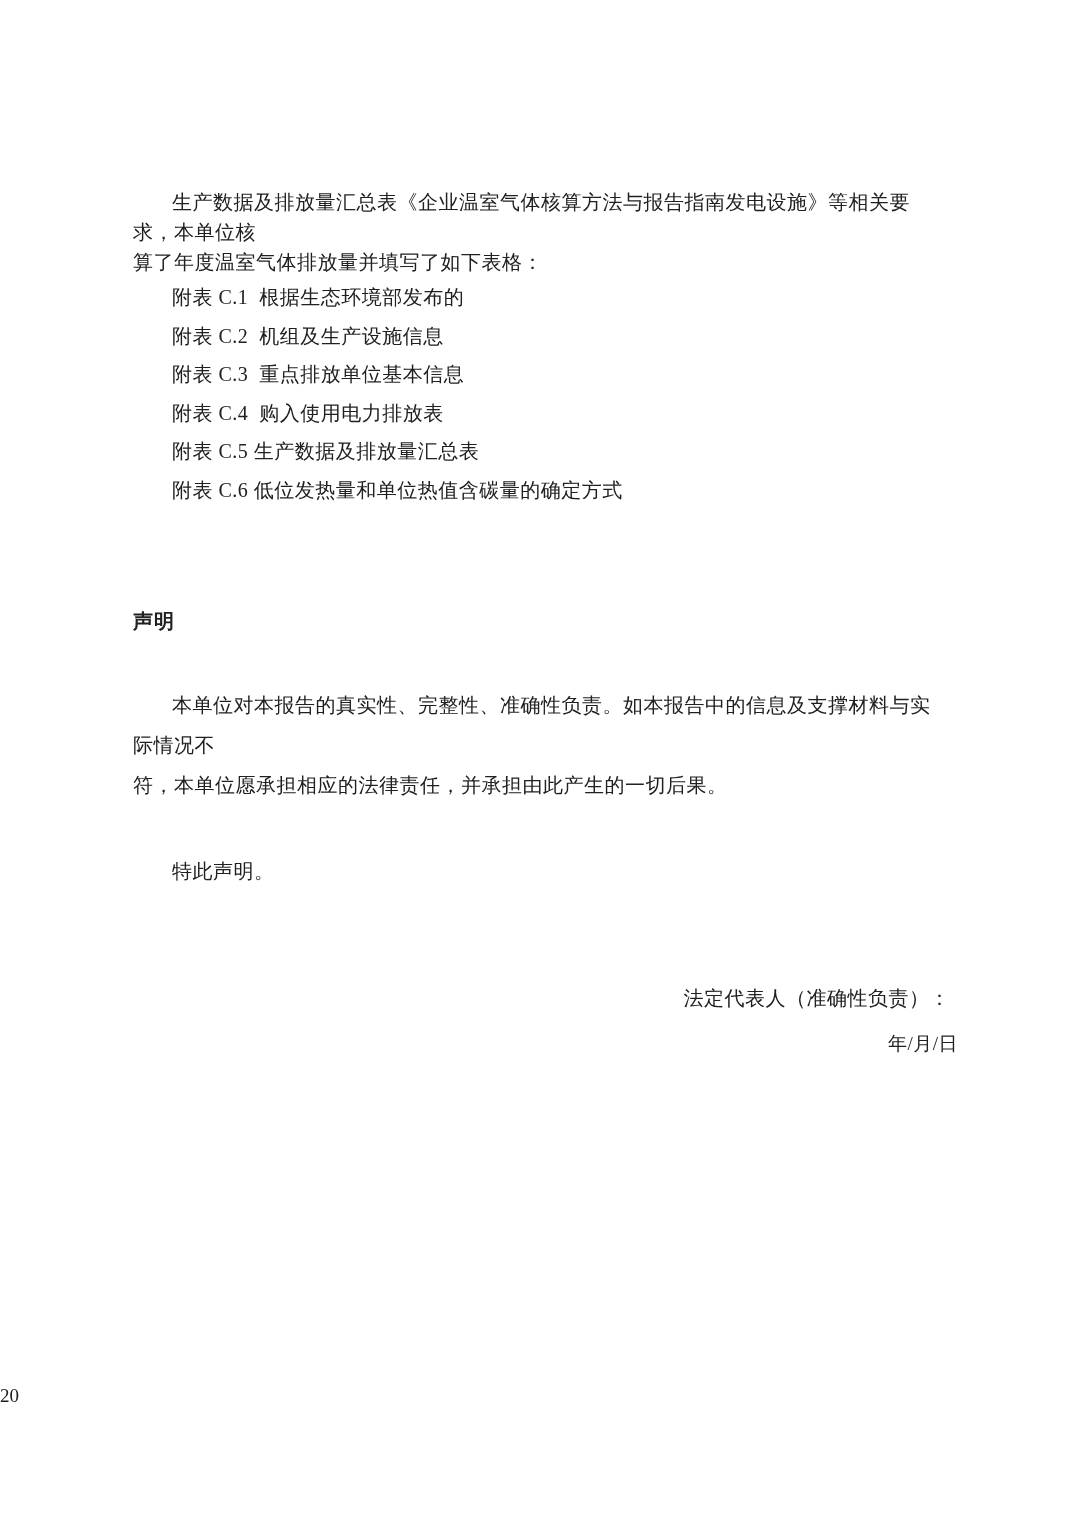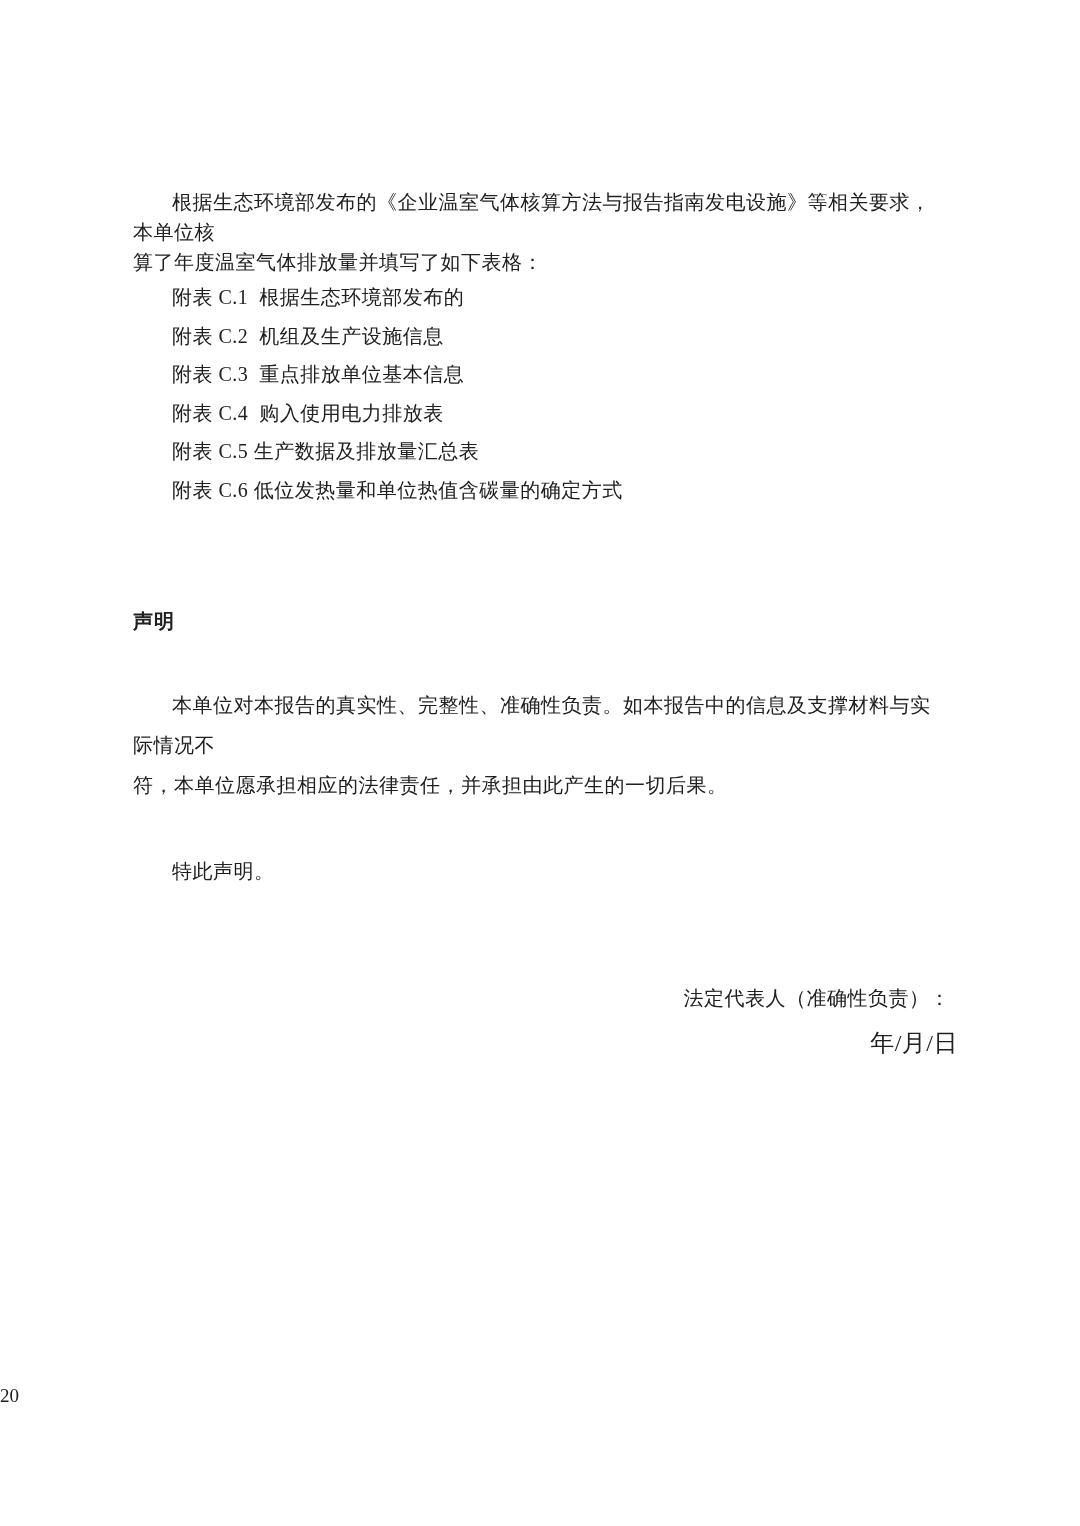--- a/index.html
+++ b/index.html
@@ -67,41 +67,41 @@
     letter-spacing: 0.5px;
   }
   .signature {
     margin-top: 90px;
     text-align: right;
     font-size: 20px;
     line-height: 45px;
     letter-spacing: 0.5px;
   }
   .signature .date-line {
-    font-size: 24px;
+    font-size: 19px;
     margin-right: -8px;
   }
   .page-number {
     position: absolute;
     top: 1383px;
     left: 0;
     width: 100%;
     text-align: left;
     font-size: 19px;
     line-height: 26px;
   }
 </style>
 </head>
 <body>
 
 <div class="page">
   <div class="content">
 
     <p class="intro">
-      <span class="pline indent">根据生态环境部发布的《企业温室气体核算方法与报告指南发电设施》等相关要求，本单位核</span>
+      <span class="pline indent">生产数据及排放量汇总表《企业温室气体核算方法与报告指南发电设施》等相关要求，本单位核</span>
       <span class="pline">算了年度温室气体排放量并填写了如下表格：</span>
     </p>
 
     <div class="attach-list">
       <div class="attach-item">附表 C.1  根据生态环境部发布的</div>
       <div class="attach-item">附表 C.2  机组及生产设施信息</div>
       <div class="attach-item">附表 C.3  重点排放单位基本信息</div>
       <div class="attach-item">附表 C.4  购入使用电力排放表</div>
       <div class="attach-item">附表 C.5 生产数据及排放量汇总表</div>
       <div class="attach-item">附表 C.6 低位发热量和单位热值含碳量的确定方式</div>

